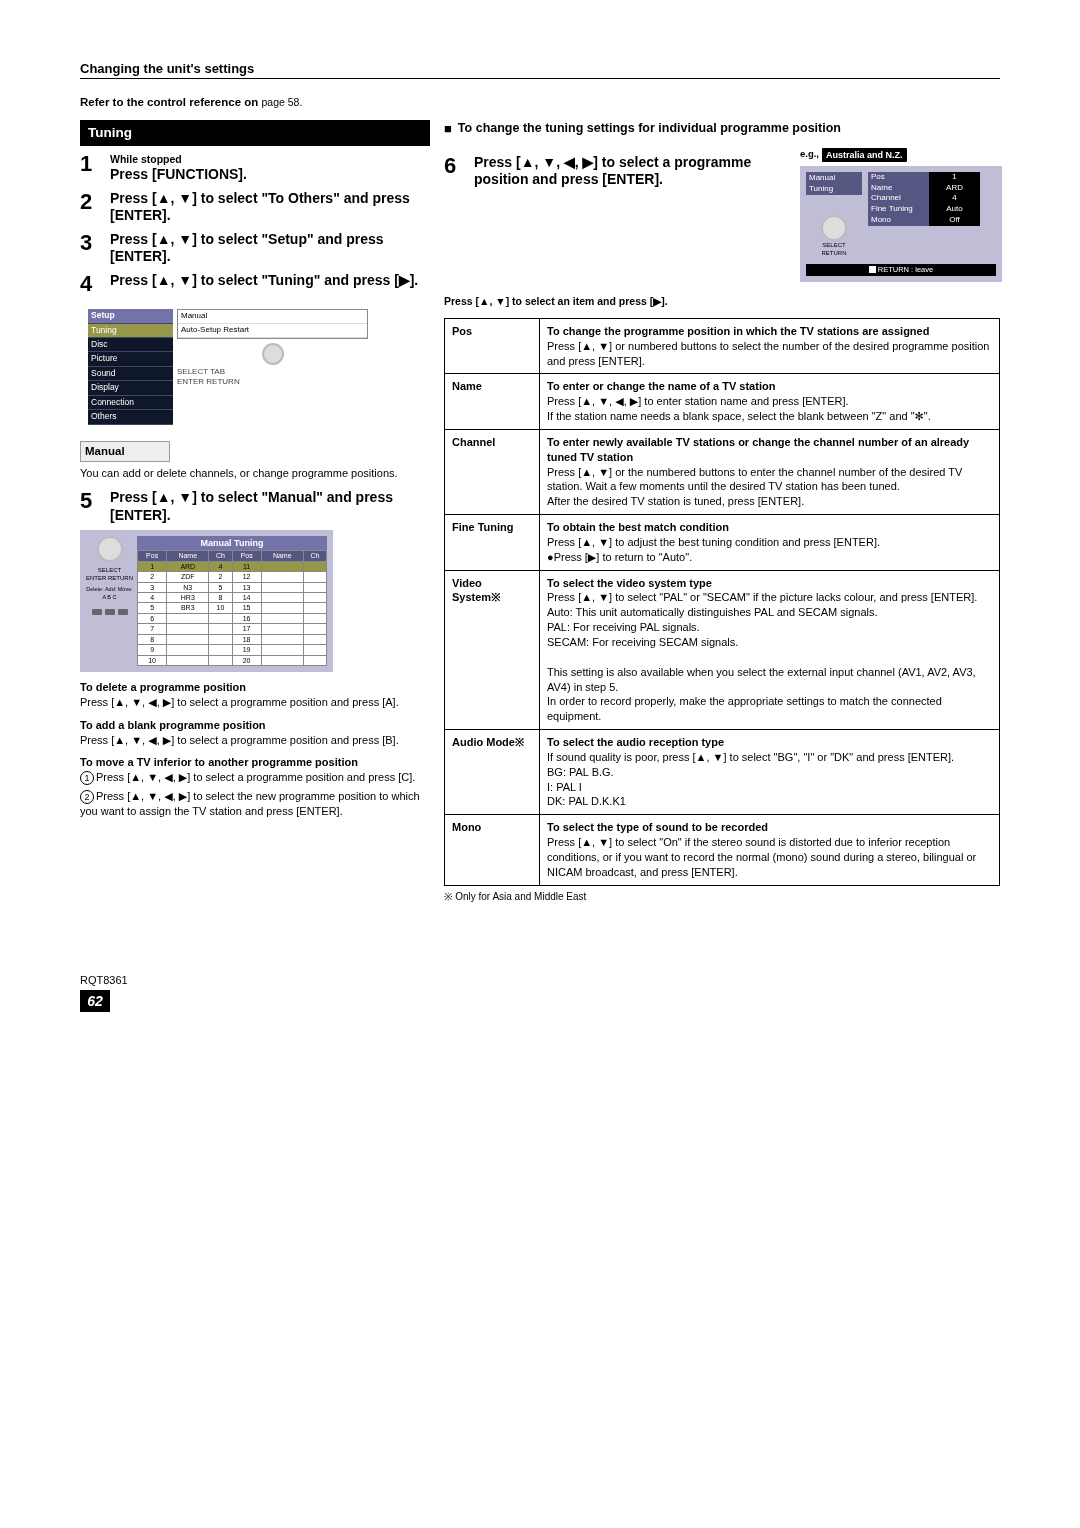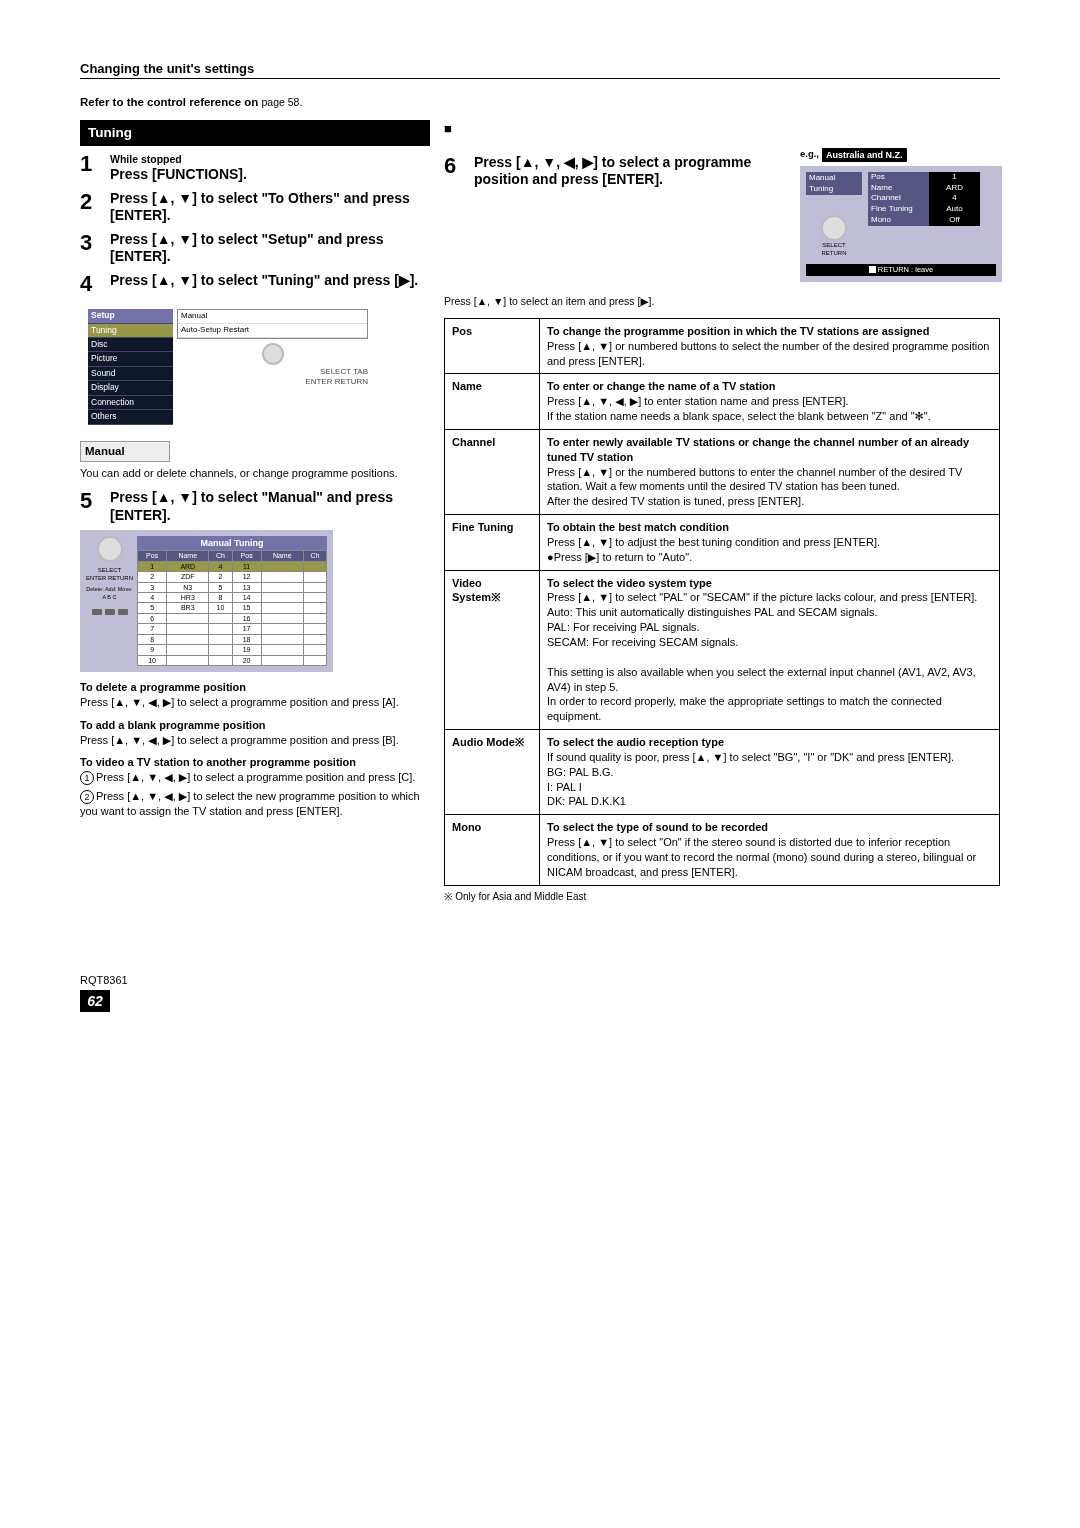--- a/index.html
+++ b/index.html
@@ -73,21 +73,21 @@
     padding: 8px;
     font-size: 8px;
   }
   .setup-inner { display:flex; gap:4px; }
   .setup-menu { width: 85px; }
   .setup-menu div { background:#0f172a; color:#fff; padding:1px 3px; border-bottom:1px solid #444466; font-size:8.5px;}
   .setup-menu .top { background:#7373aa; font-weight:bold;}
   .setup-menu .sel { background:#97974a;}
   .setup-panel { flex:1; background:#fff; border:1px solid #888; font-size:8px;}
   .setup-panel div { padding:1px 3px; border-bottom:1px solid #ddd;}
-  .setup-icons { text-align:right; font-size:8px; color:#444; margin-top:4px;}
+  .setup-icons { text-align:left; font-size:8px; color:#444; margin-top:4px;}
   .mt-title { background:#7373aa; color:#fff; text-align:center; font-weight:bold; font-size:9px; padding:1px 0;}
   .mt-table { width: 190px; font-size:7px; border-collapse:collapse;}
   .mt-table td, .mt-table th { border:1px solid #888; text-align:center; padding:0 1px; background:#fff;}
   .mt-table th { background:#565683; color:#fff; font-weight:normal;}
   .mt-table .sel td { background:#97974a;}
   .mt-box { background:#c0bed6; display:inline-flex; gap:4px; padding:6px; align-items:flex-start;}
   .mt-left { display:flex; flex-direction:column; align-items:center; gap:4px;}
   .mt-knob { width:22px;height:22px;border-radius:50%;background:#ddd;border:2px solid #bbb;}
   .mt-ret { font-size:6px; text-align:center;}
   .mt-btns { display:flex; gap:3px; margin-top:4px;}
@@ -99,21 +99,21 @@
   .eg-badge { background:#000; color:#fff; padding:1px 4px; font-size:9px; border-radius:1px;}
   .mtune-box { width:190px; background:#c0bed6; padding:6px; font-size:8px;}
   .mtune-box .left-lbl { background:#565683; color:#fff; padding:1px 3px; width:50px; font-size:8px; margin-bottom:2px;}
   .mtune-fields { margin-left:2px;}
   .mtune-fields table { border-collapse:collapse; font-size:8px;}
   .mtune-fields td { padding:0 3px;}
   .mtune-fields .k { background:#565683; color:#fff; width:55px;}
   .mtune-fields .v { background:#000; color:#fff; width:45px; text-align:center;}
   .mtune-bottom { background:#000; color:#fff; font-size:7.5px; text-align:center; padding:1px 0; margin-top:6px;}
   .mtune-bottom .sq { display:inline-block; width:7px;height:7px;background:#fff; vertical-align:middle; margin-right:2px;}
-  .select-note { font-size:10.5px; font-weight:normal; margin:12px 0 10px 0;}
+  .select-note { font-size:10.5px; font-weight:bold; margin:12px 0 10px 0;}
   table.main-table { border-collapse:collapse; width:100%; font-size:11px;}
   table.main-table td { border:1px solid #000; padding:5px 7px; vertical-align:top;}
   table.main-table td.k { font-weight:bold; width:80px;}
   .tbl-head { font-weight:bold;margin-top:39px;}
   .footnote { font-size:10px; margin-top:4px;}
   .page-footer { margin-top:70px; }
   .page-num-box { background:#000; color:#fff; width:30px; height:22px; display:flex; align-items:center; justify-content:center; font-style:italic; font-size:14px; font-weight:bold;}
   .rqt { font-size:11px; margin-bottom:2px;}
 </style>
 </head>
@@ -298,28 +298,29 @@
           </table>
       </div>
     </div>
 
     <div class="para-head">To delete a programme position</div>
     <div class="para-body">Press [▲, ▼, ◀, ▶] to select a programme position and press [A].</div>
 
     <div class="para-head">To add a blank programme position</div>
     <div class="para-body">Press [▲, ▼, ◀, ▶] to select a programme position and press [B].</div>
 
-    <div class="para-head">To video a TV station to another programme position</div>
+    <div class="para-head">To move a TV inferior to another programme position</div>
     <div class="para-body"><span class="circled">1</span><span>Press [▲, ▼, ◀, ▶] to select a programme position and press [C].</span></div>
     <div class="para-body"><span class="circled">2</span><span>Press [▲, ▼, ◀, ▶] to select the new programme position to which you want to assign the TV station and press [ENTER].</span></div>
   </div>
 
   <div class="right">
     <h4 class="block-head">
         <span class="sq">■</span>
+        <span>To change the tuning settings for individual programme position</span>
       </h4>
 
     <div class="step6-wrap">
       <div class="step" style="flex:1;">
         <div class="step-num">6</div>
         <div class="step-body step-main">Press [▲, ▼, ◀, ▶] to select a programme position and press [ENTER].</div>
       </div>
       <div style="width:200px;">
         <div class="eg-text">
           <span>e.g.,</span>

